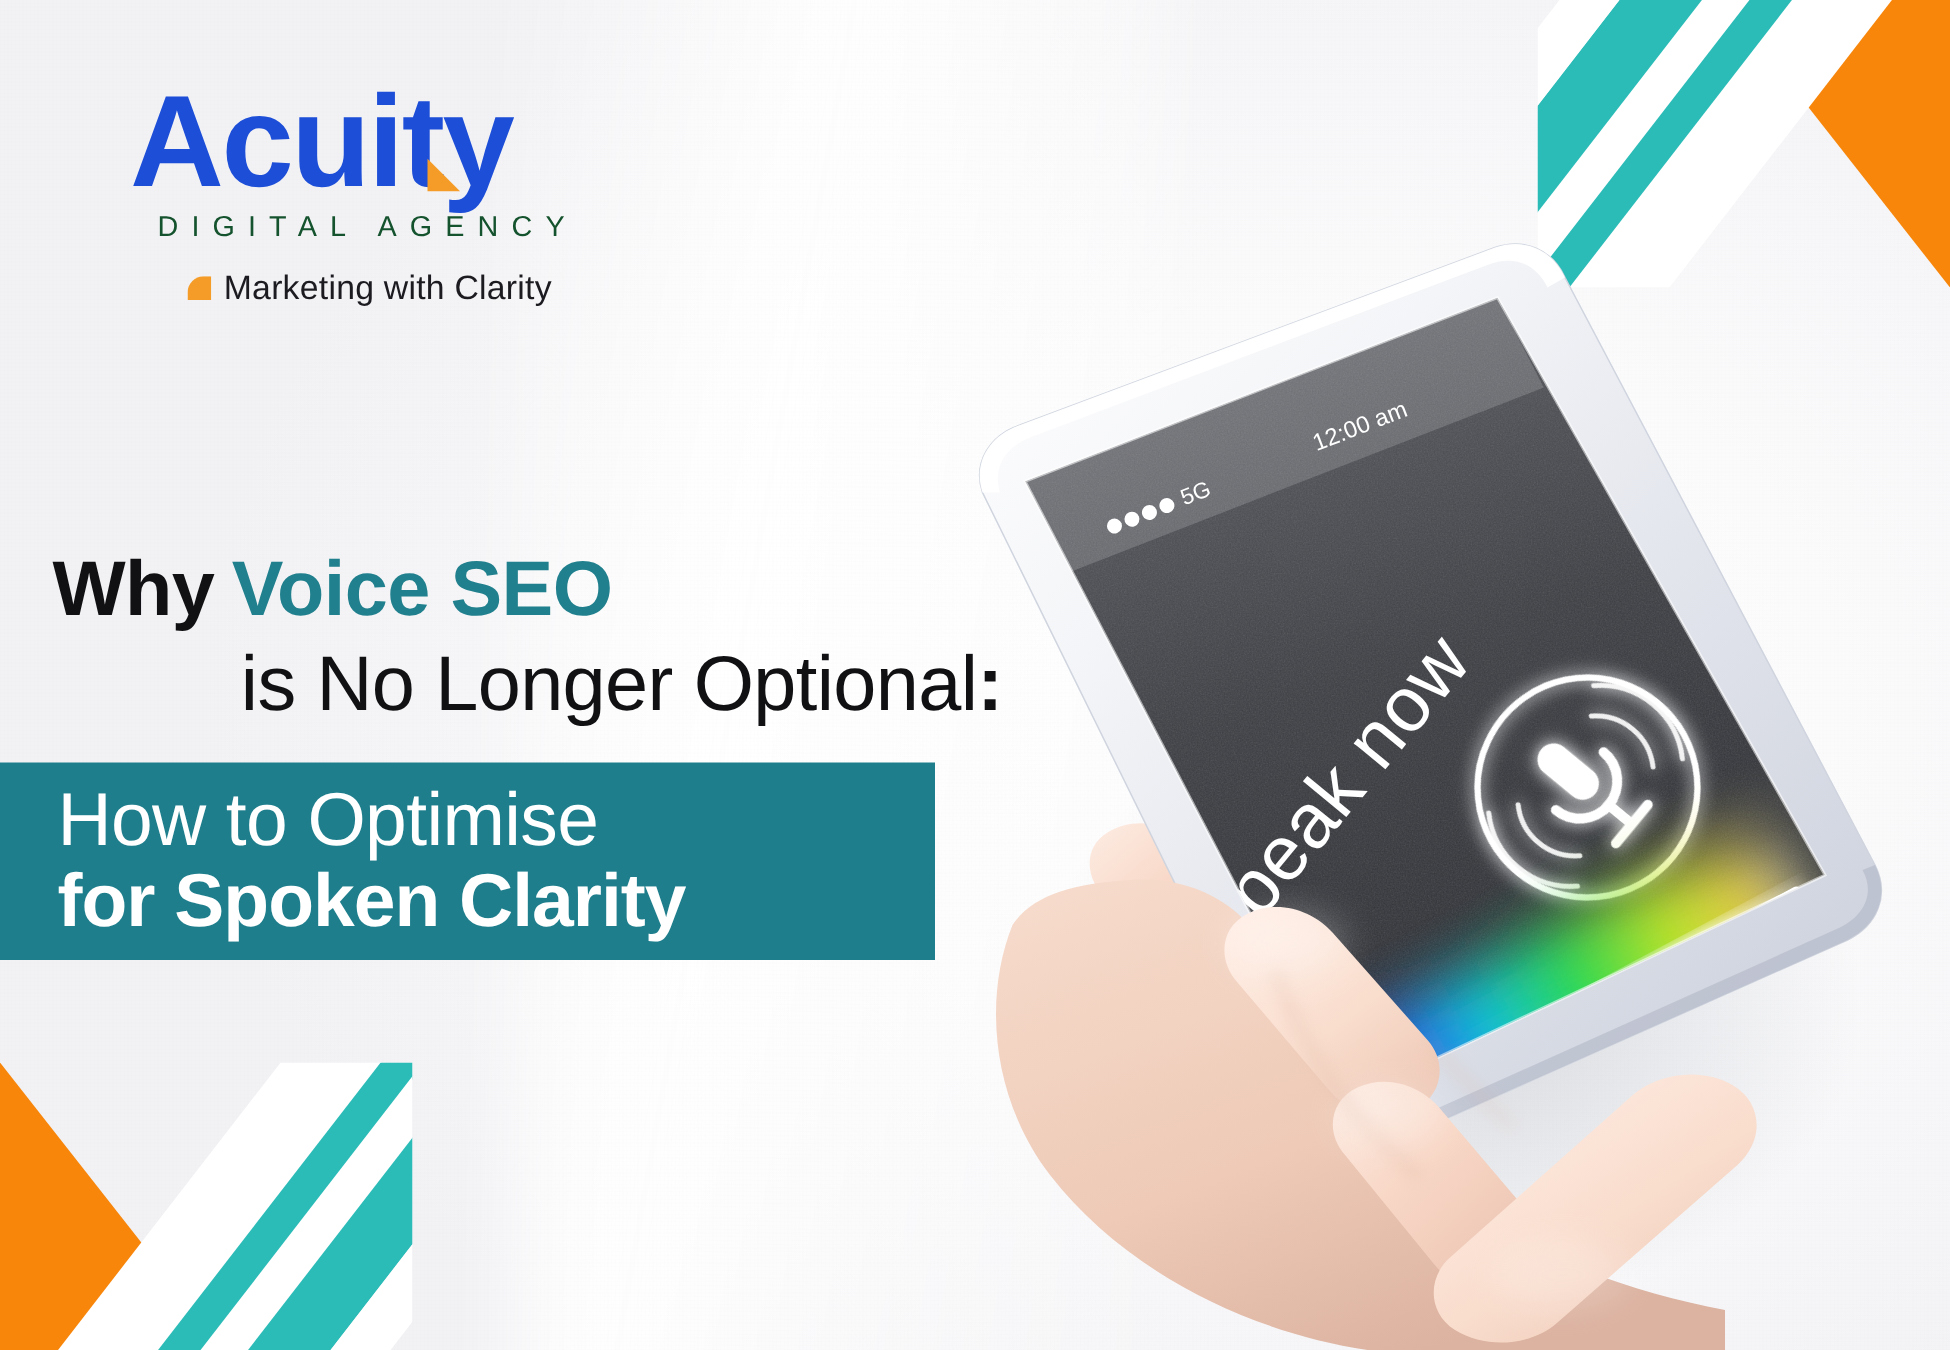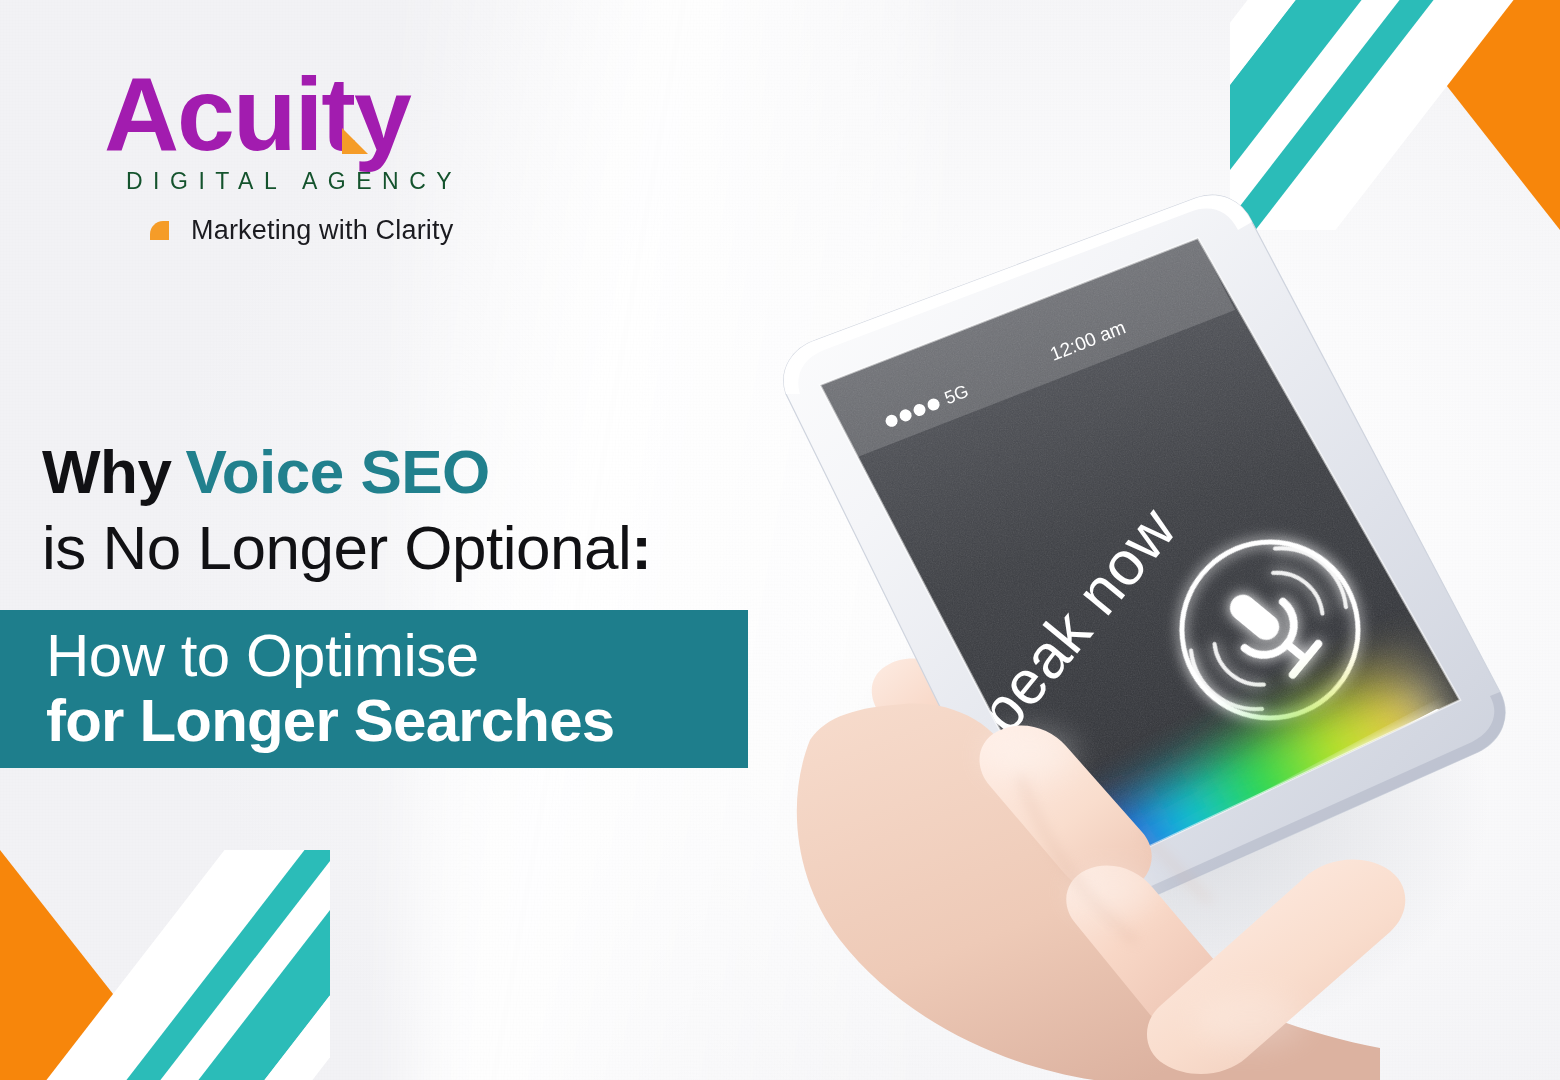--- a/index.html
+++ b/index.html
@@ -55,21 +55,21 @@
     left: 104px;
     top: 62px;
     width: 430px;
   }
   .logo-word {
     position: relative;
     font-size: 104px;
     line-height: 1;
     font-weight: 700;
     letter-spacing: -2px;
-    color: #a21caf;
+    color: #1d4ed8;
     white-space: nowrap;
   }
   .logo-word .dot-flag {
     position: absolute;
     left: 236px;
     top: 6px;
     width: 30px;
     height: 30px;
   }
   .logo-sub {
@@ -79,21 +79,21 @@
     letter-spacing: 10.5px;
     font-weight: 400;
     color: #14532d;
     white-space: nowrap;
   }
   .logo-tagline {
     margin-top: 20px;
     margin-left: 46px;
     display: flex;
     align-items: center;
-    gap: 22px;
+    gap: 10px;
     white-space: nowrap;
   }
   .logo-tagline .tri {
     width: 19px;
     height: 19px;
     flex: none;
   }
   .logo-tagline .tag-text {
     font-size: 27px;
     font-weight: 400;
@@ -117,20 +117,21 @@
   .hl-line1 .w-why { font-weight: 700; color: #111114; }
   .hl-line1 .w-voice { font-weight: 700; color: #21808d; margin-left: 14px; }
   .hl-line2 {
     margin-top: 12px;
     font-size: 62px;
     line-height: 1.04;
     font-weight: 300;
     color: #111114;
     white-space: nowrap;
     letter-spacing: -0.5px;
+    text-align: right;
   }
   .hl-line2 .colon { font-weight: 700; }
 
   .hl-band {
     position: absolute;
     left: 0;
     top: 610px;
     width: 731px;
     height: 158px;
     background: #1e7e8c;
@@ -427,17 +428,17 @@
       <span class="w-why">Why</span><span class="w-voice">Voice SEO</span>
     </div>
     <div class="hl-line2">
       <span>is No Longer Optional</span><span class="colon">:</span>
     </div>
   </div>
 
   <div class="hl-band">
     <div class="hl-band-inner">
       <div class="hl-line3">How to Optimise</div>
-      <div class="hl-line4">for Longer Searches</div>
+      <div class="hl-line4">for Spoken Clarity</div>
     </div>
   </div>
 
 </div>
 
 </body></html>

